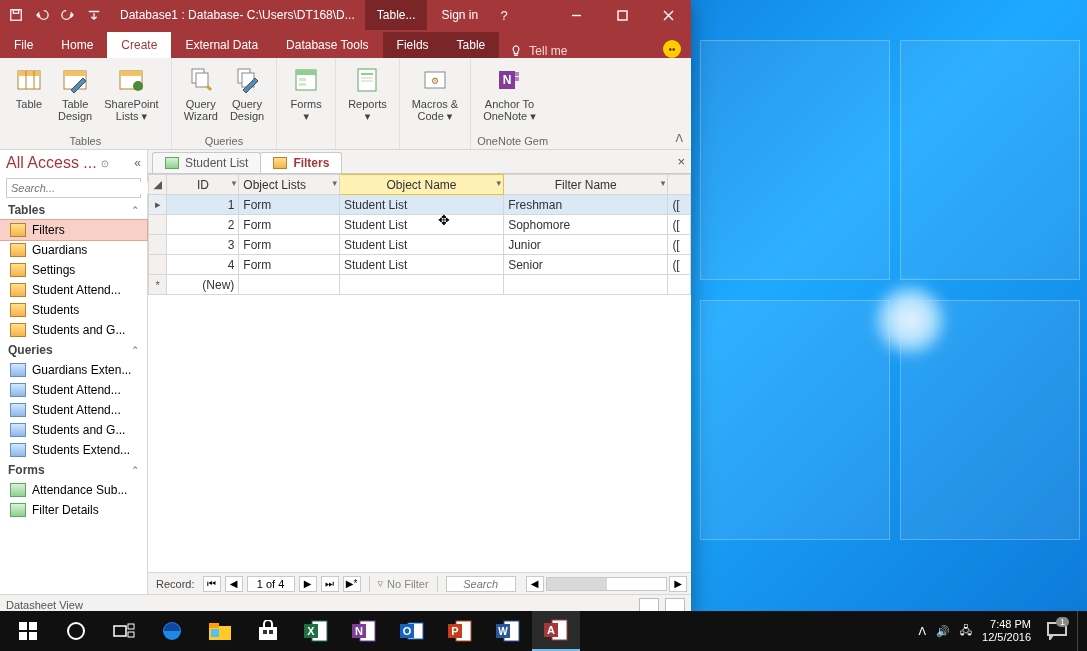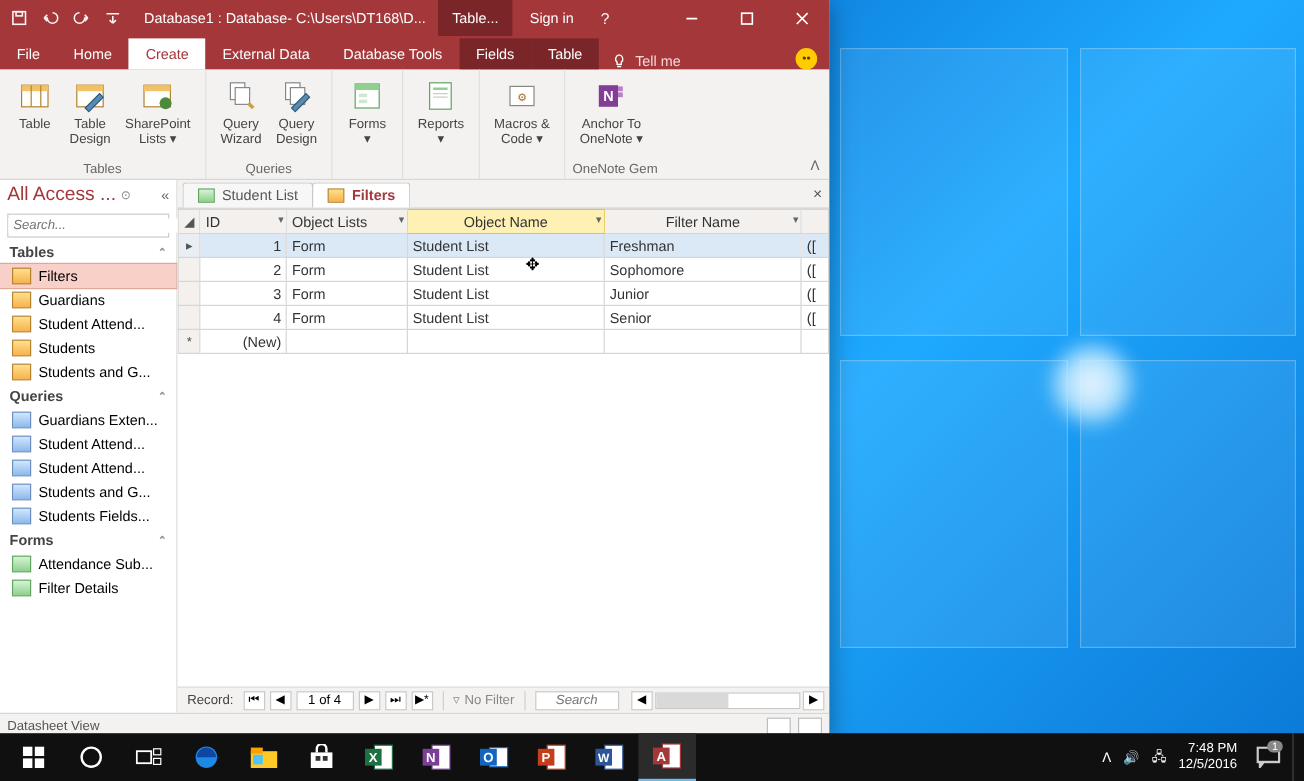--- a/index.html
+++ b/index.html
@@ -340,20 +340,24 @@
           <div class="nav-item sel">
             <span class="nav-ico ico-table"></span>
             <span>Filters</span>
           </div>
           <div class="nav-item">
             <span class="nav-ico ico-table"></span>
             <span>Guardians</span>
           </div>
           <div class="nav-item">
             <span class="nav-ico ico-table"></span>
+            <span>Settings</span>
+          </div>
+          <div class="nav-item">
+            <span class="nav-ico ico-table"></span>
             <span>Student Attend...</span>
           </div>
           <div class="nav-item">
             <span class="nav-ico ico-table"></span>
             <span>Students</span>
           </div>
           <div class="nav-item">
             <span class="nav-ico ico-table"></span>
             <span>Students and G...</span>
           </div>
@@ -375,21 +379,21 @@
           <div class="nav-item">
             <span class="nav-ico ico-query"></span>
             <span>Student Attend...</span>
           </div>
           <div class="nav-item">
             <span class="nav-ico ico-query"></span>
             <span>Students and G...</span>
           </div>
           <div class="nav-item">
             <span class="nav-ico ico-query"></span>
-            <span>Students Fields...</span>
+            <span>Students Extend...</span>
           </div>
         </div>
 
       <div class="nav-group-h">
           <span>Forms</span>
           <span class="chev">⌃</span>
         </div>
       <div id="nav-forms">
           <div class="nav-item">
             <span class="nav-ico ico-form"></span>
@@ -421,21 +425,21 @@
               <col style="width:18px">
               <col style="width:70px">
               <col style="width:98px">
               <col style="width:160px">
               <col style="width:160px">
               <col style="width:22px">
             </colgroup>
           <thead>
               <tr>
             <th class="rowsel">◢</th>
-            <th style="text-align:left"><span>ID</span><span class="dd">▾</span></th>
+            <th style="text-align:center"><span>ID</span><span class="dd">▾</span></th>
             <th><span>Object Lists</span><span class="dd">▾</span></th>
             <th class="active" style="text-align:center"><span>Object Name</span><span class="dd">▾</span></th>
             <th style="text-align:center"><span>Filter Name</span><span class="dd">▾</span></th>
             <th></th>
           </tr>
             </thead>
           <tbody id="grid-body">
               <tr class="sel">
   <td class="rowsel">▸</td>
   <td style="text-align:right">1</td>

